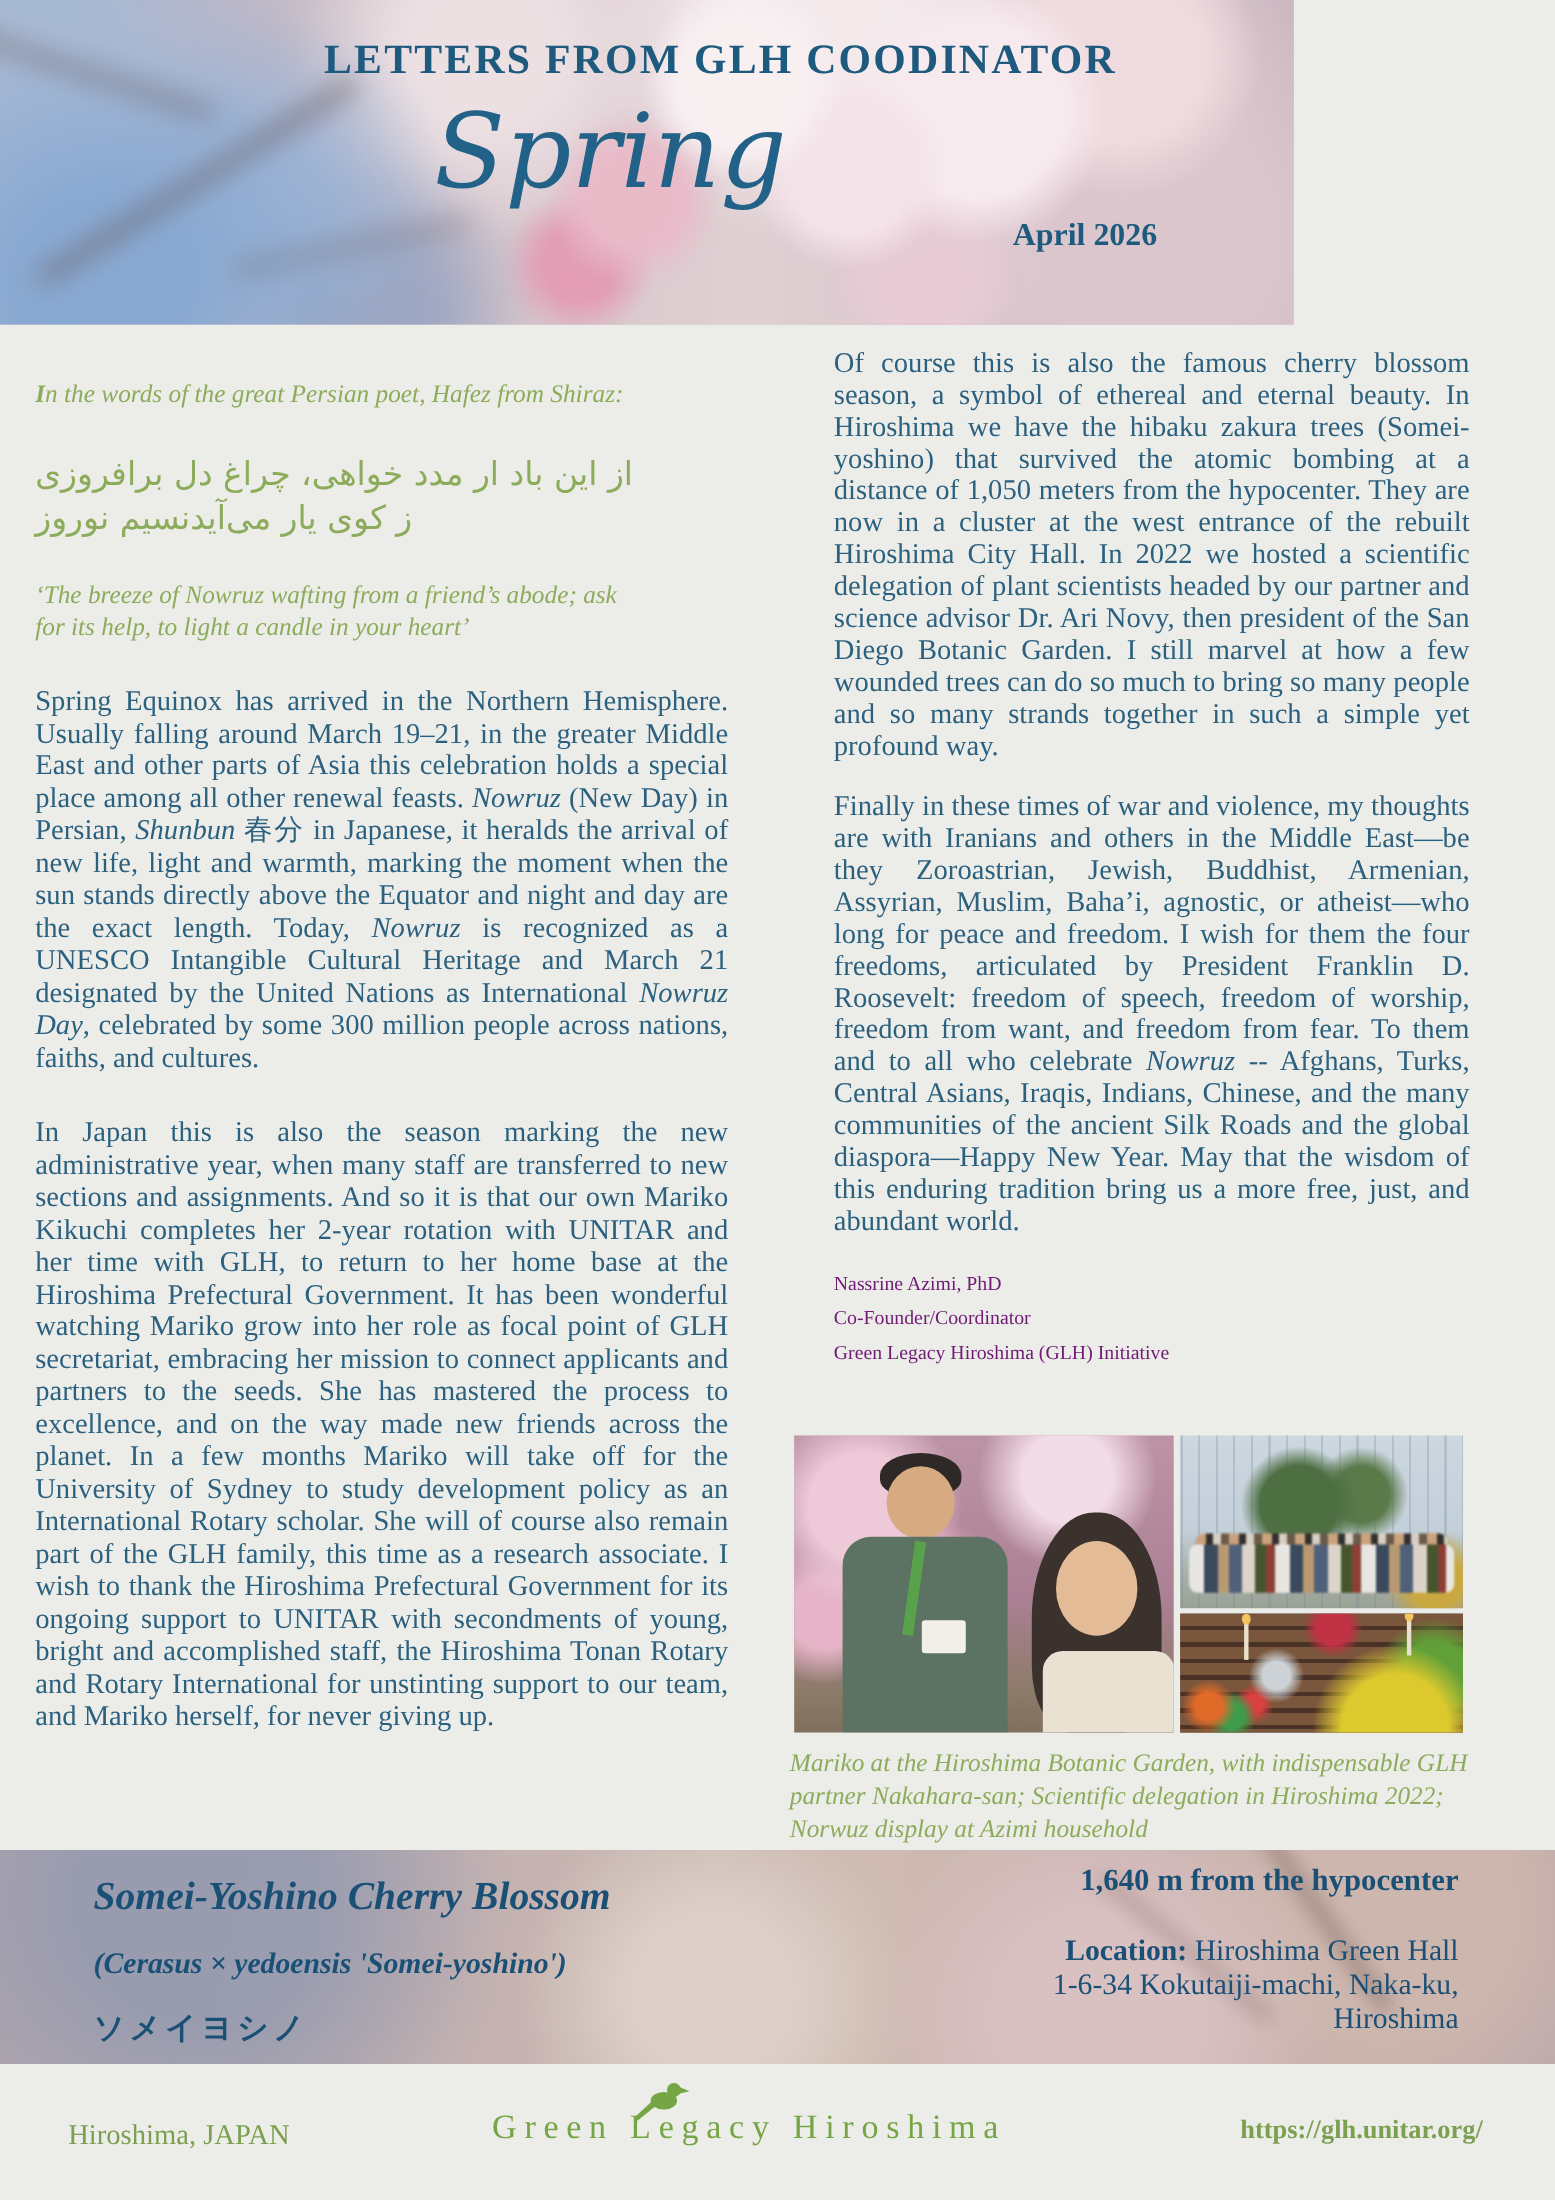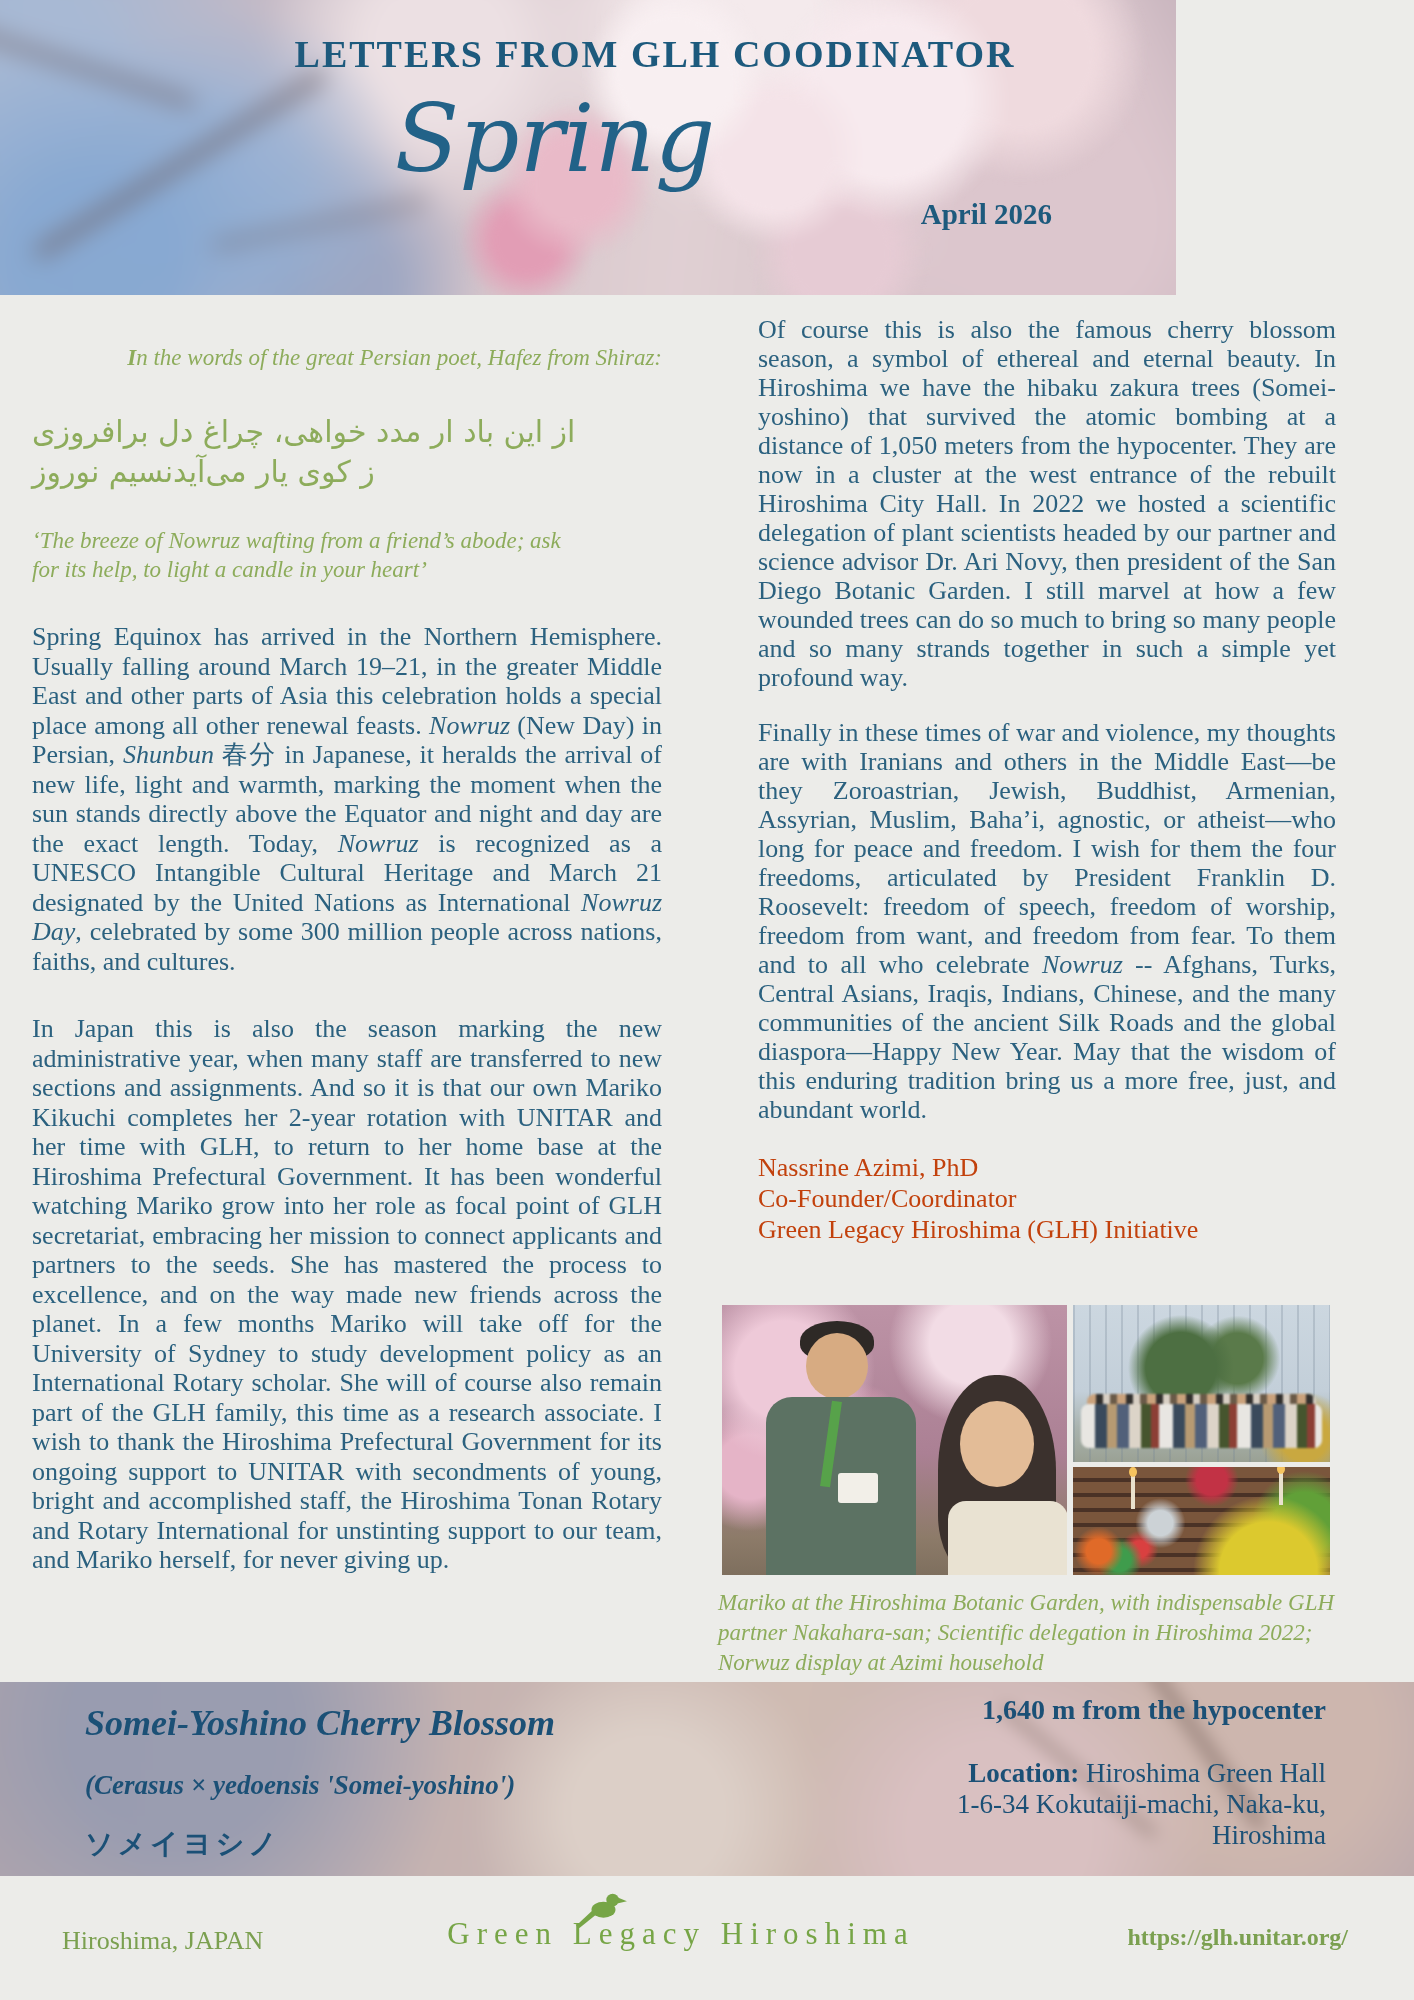--- a/index.html
+++ b/index.html
@@ -37,31 +37,31 @@
   .header-title{position:absolute;top:32px;left:0;width:1310px;text-align:center;
     font-weight:bold;font-size:38px;letter-spacing:2px;color:#1d5a7d;}
   .header-season{position:absolute;top:84px;left:0;width:1110px;text-align:center;
     font-family:"DejaVu Serif",serif;font-style:italic;font-size:94px;color:#226288;}
   .header-date{position:absolute;top:198px;right:124px;font-size:29px;font-weight:bold;color:#1d5a7d;}
 
   
   .col-left{position:absolute;left:32px;top:295px;width:630px;}
   .col-right{position:absolute;left:758px;top:295px;width:578px;}
   .green{color:#8dac5b;}
-  .intro{margin-top:48px;font-style:italic;font-size:23px;line-height:29px;text-align:right;}
+  .intro{margin-top:48px;font-style:italic;font-size:23px;line-height:29px;}
   .persian{margin-top:40px;direction:rtl;text-align:left;
     font-family:"DejaVu Sans",sans-serif;font-size:30px;line-height:40px;}
   .translation{margin-top:34px;font-style:italic;font-size:23px;line-height:29px;max-width:560px;}
   .para{margin-top:38px;font-size:26px;line-height:29.5px;text-align:justify;color:#2b617f;}
   .col-right .para{line-height:29px;}
   .rp1{margin-top:20px;}
   .rp2{margin-top:26px;}
   .it{font-style:italic;}
   .b{font-weight:bold;}
-  .signature{margin-top:28px;font-size:26px;line-height:31px;color:#c2410c;}
+  .signature{margin-top:28px;font-size:18px;line-height:31px;color:#701a75;}
 
   
   .collage{position:absolute;left:722px;top:1305px;width:608px;height:270px;display:flex;gap:6px;}
   .photo{position:relative;overflow:hidden;}
   .photo-a{width:345px;height:270px;
     background:
       radial-gradient(circle at 18% 24%, #eec9d8 0 14%, transparent 26%),
       radial-gradient(circle at 72% 14%, #f2dce5 0 12%, transparent 24%),
       radial-gradient(circle at 40% 46%, #d99fb7 0 8%, transparent 18%),
       radial-gradient(circle at 8% 60%, #e5b4c7 0 9%, transparent 18%),

